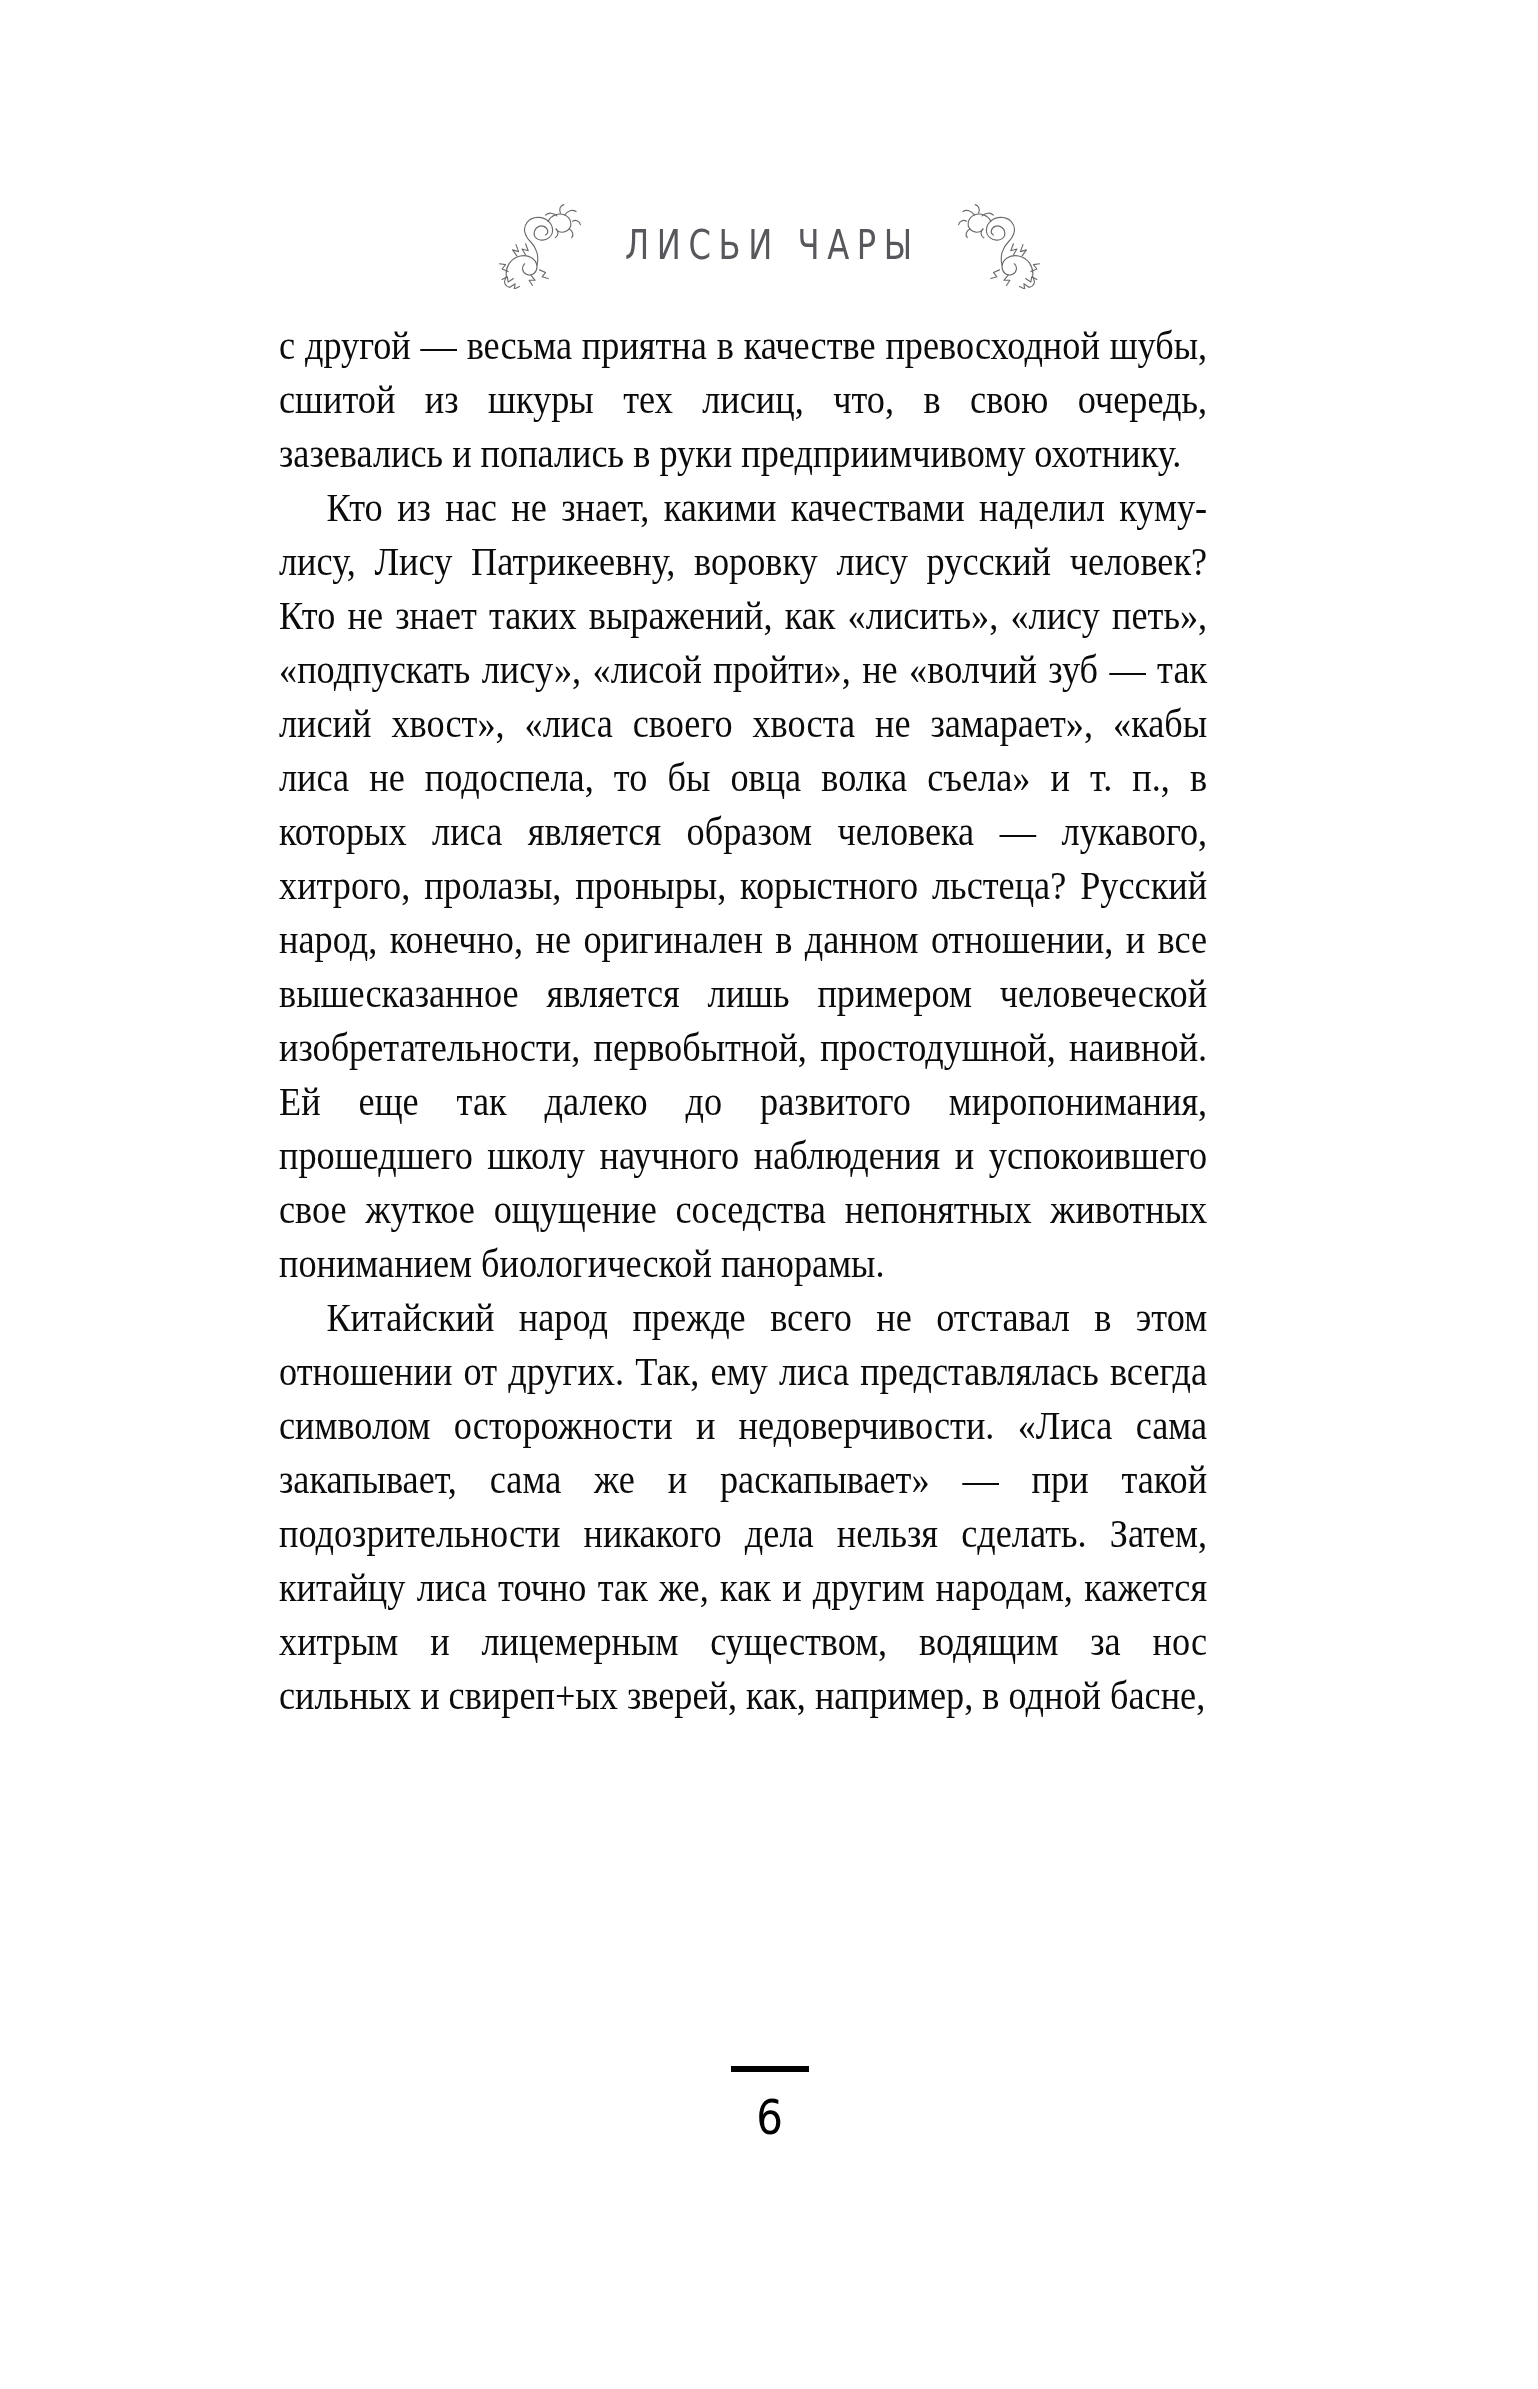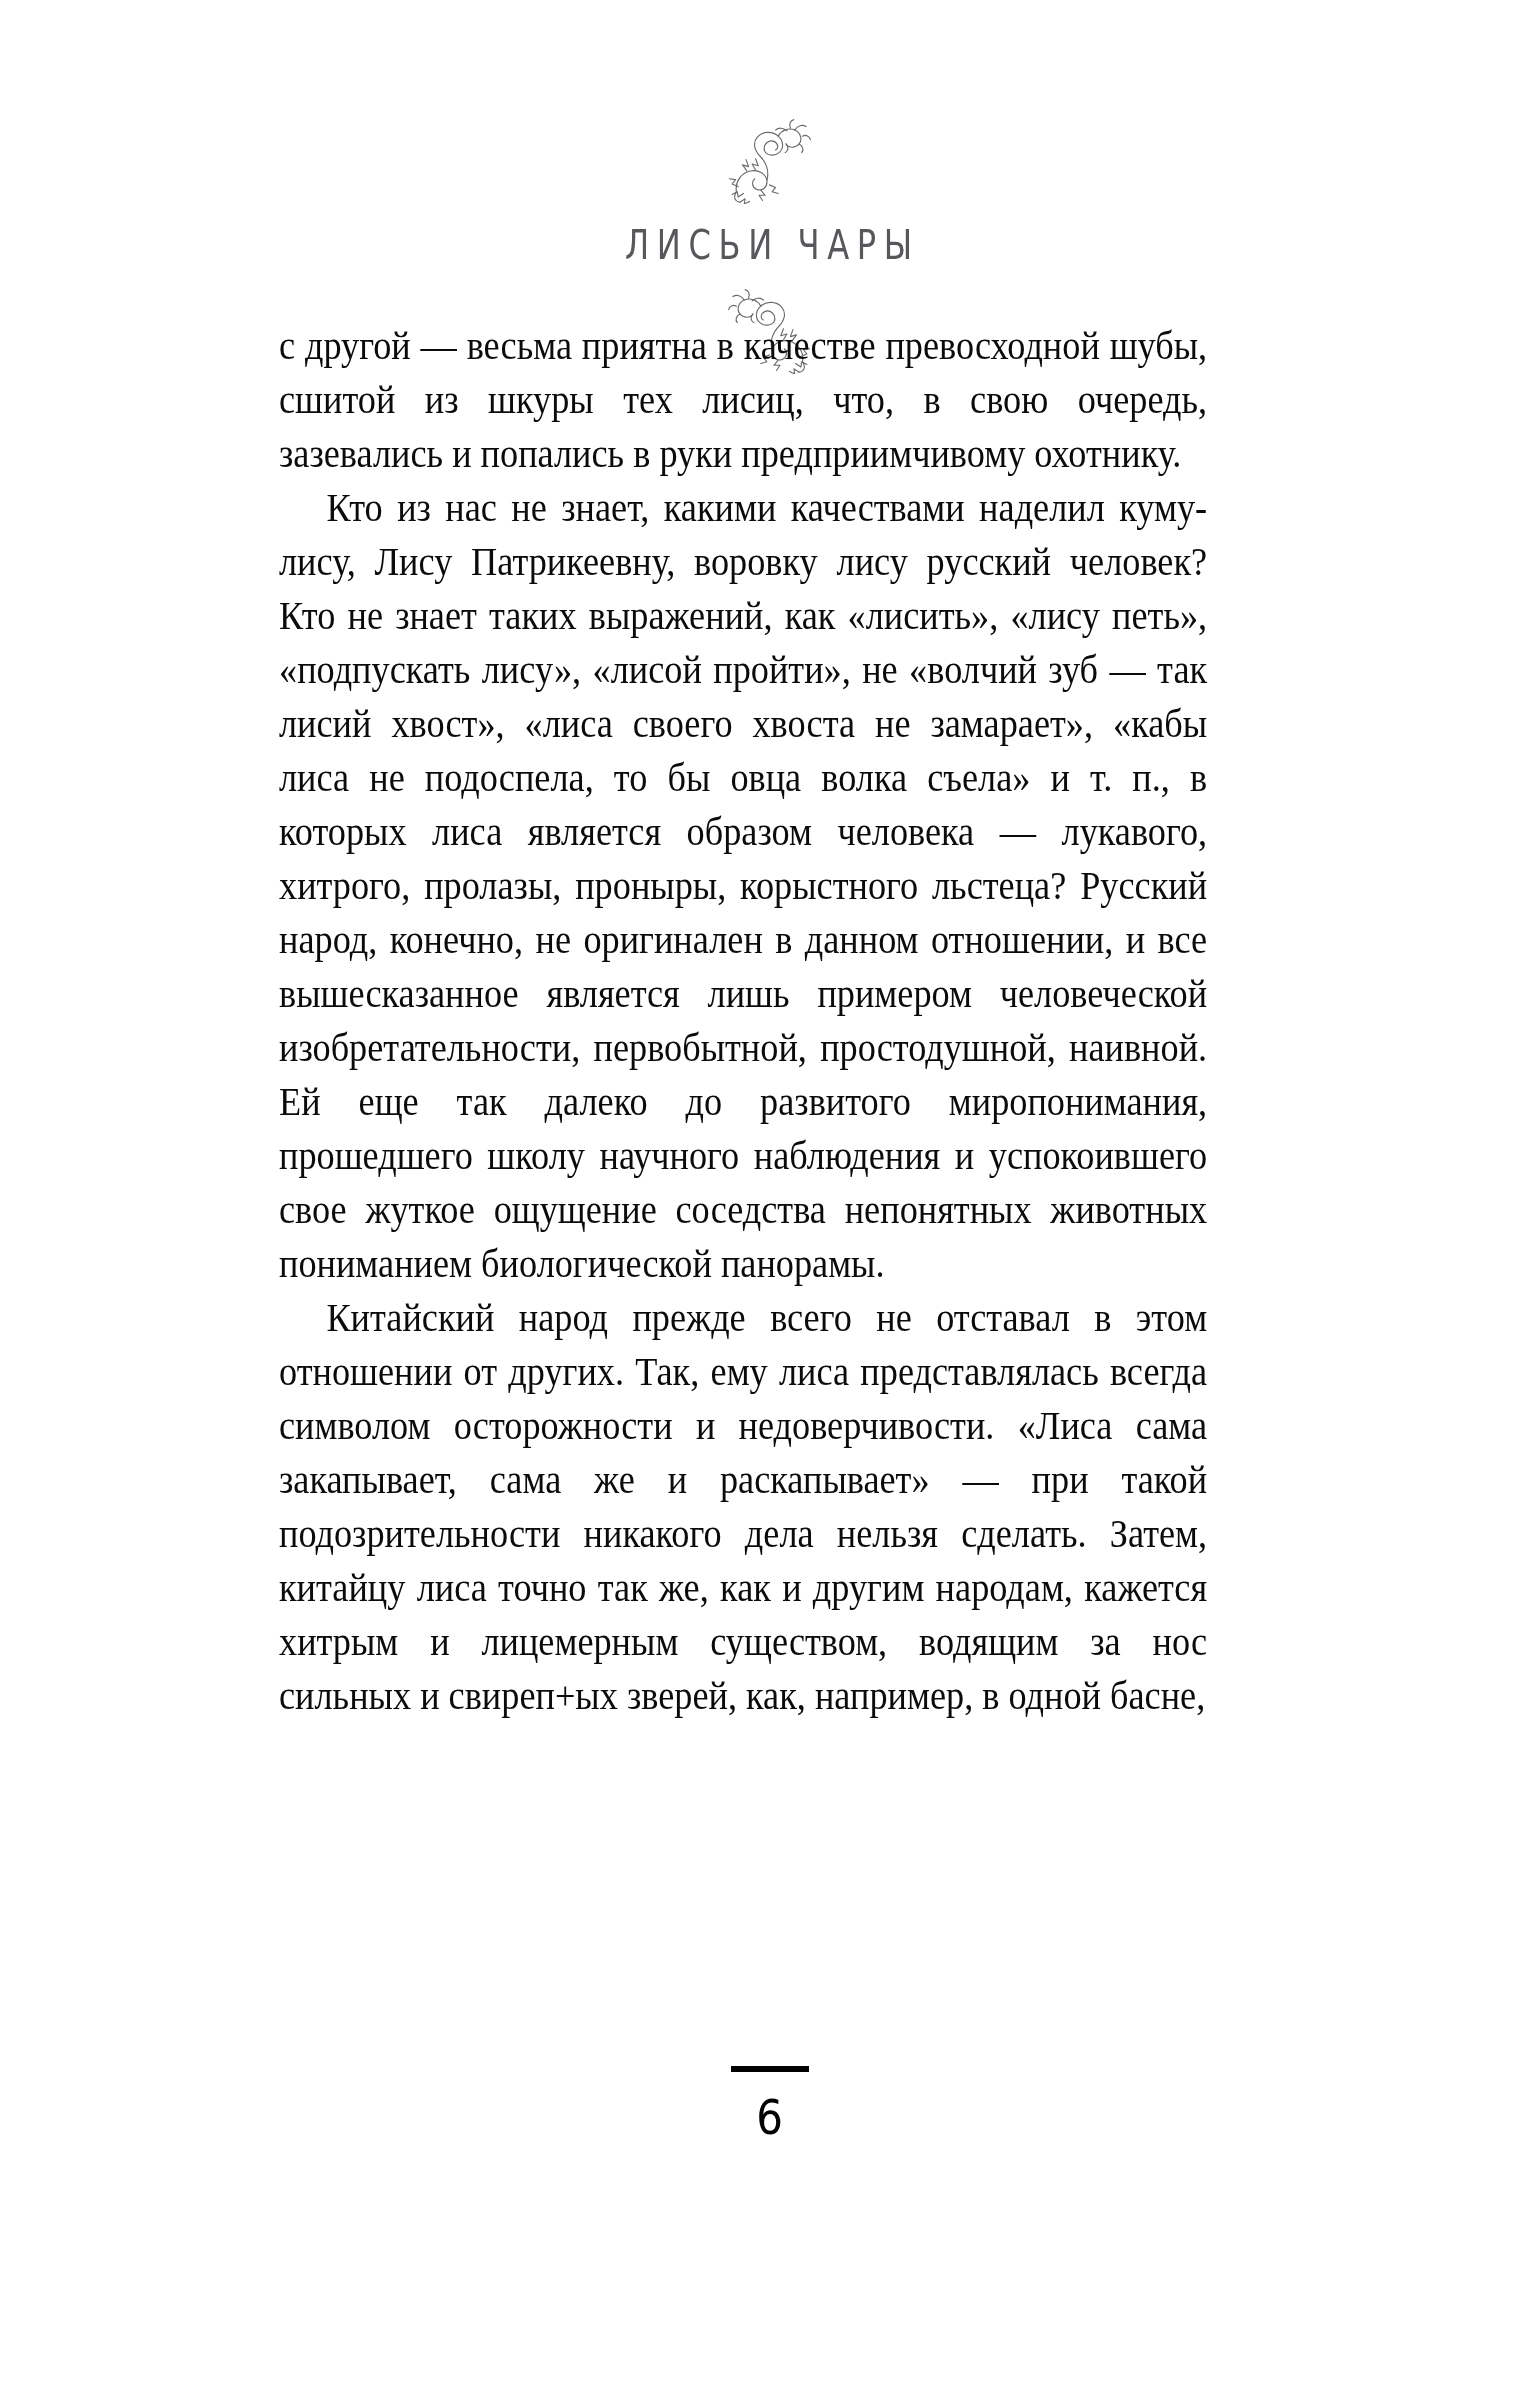--- a/index.html
+++ b/index.html
@@ -27,21 +27,20 @@
   .running-head {
     position: absolute;
     left: 0;
     right: 0;
     top: 202px;
     height: 87px;
     display: flex;
     align-items: center;
     justify-content: center;
     gap: 24px;
-    flex-direction: column;
   }
   .dragon {
     width: 87px;
     height: 87px;
     flex: 0 0 auto;
     display: block;
   }
   .dragon.flip { transform: scaleX(-1); }
 
   .running-head-title {

